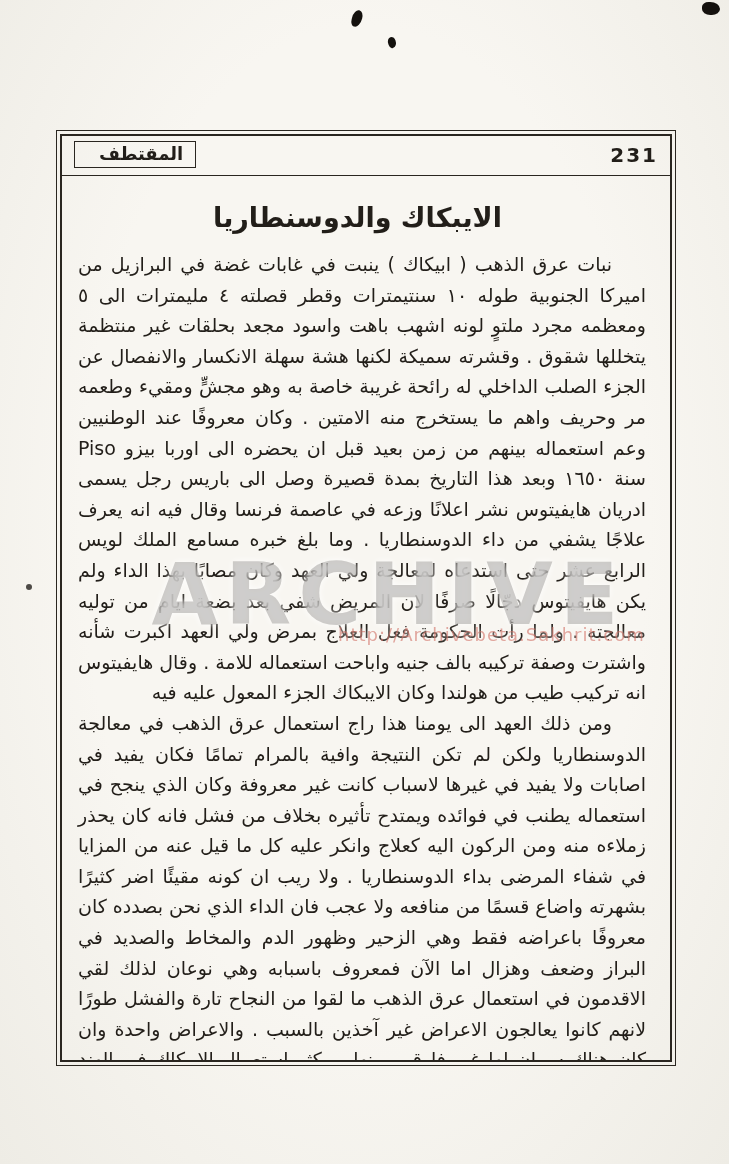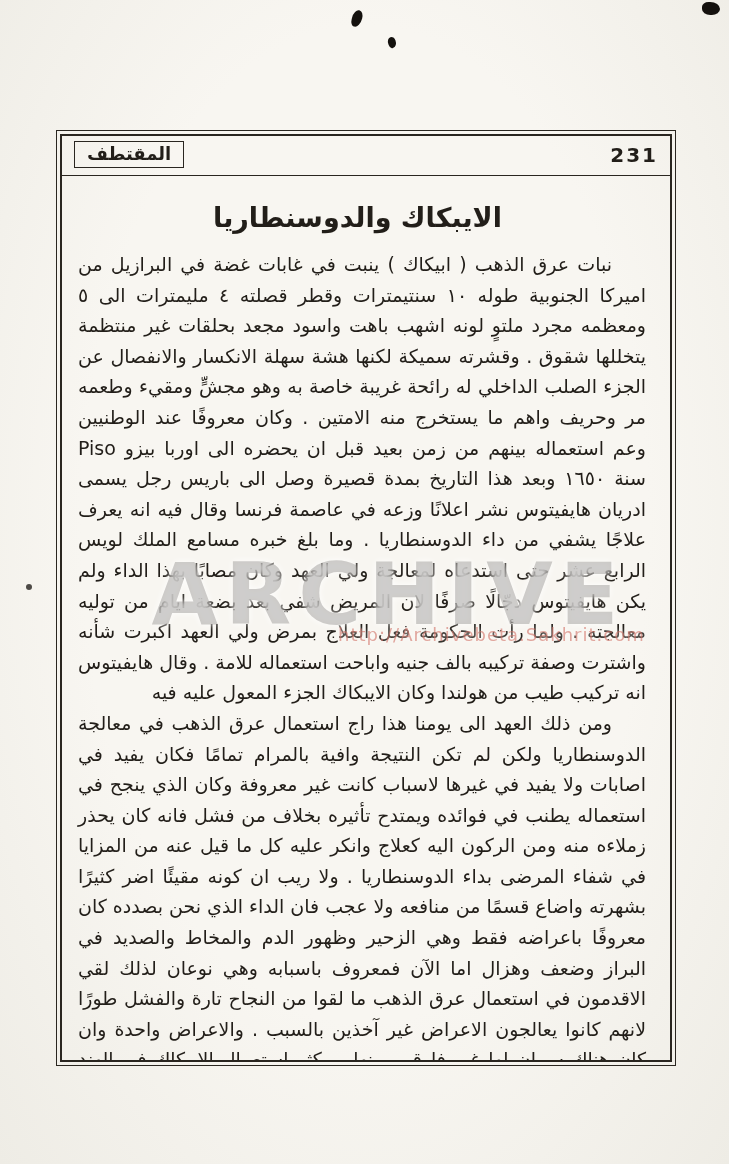--- a/index.html
+++ b/index.html
@@ -50,21 +50,21 @@
     padding: 5px 12px 7px 12px;
     border-bottom: 1.5px solid #2a2620;
     font-weight: bold;
     font-size: 20px;
     color: #221e19;
   }
   .page-number { min-width: 70px; text-align: right; letter-spacing: 2px; }
   .header-title { text-align: center; flex: 1; }
   .header-label-box {
     border: 1.5px solid #2a2620;
-    padding: 1px 12px 3px 12px;
+    padding: 1px 12px 3px 24px;
     font-size: 18px;
   }
   .article-title {
     direction: rtl;
     text-align: center;
     font-size: 27px;
     font-weight: bold;
     color: #221e19;
     margin: 26px 17px 16px 0;
   }

